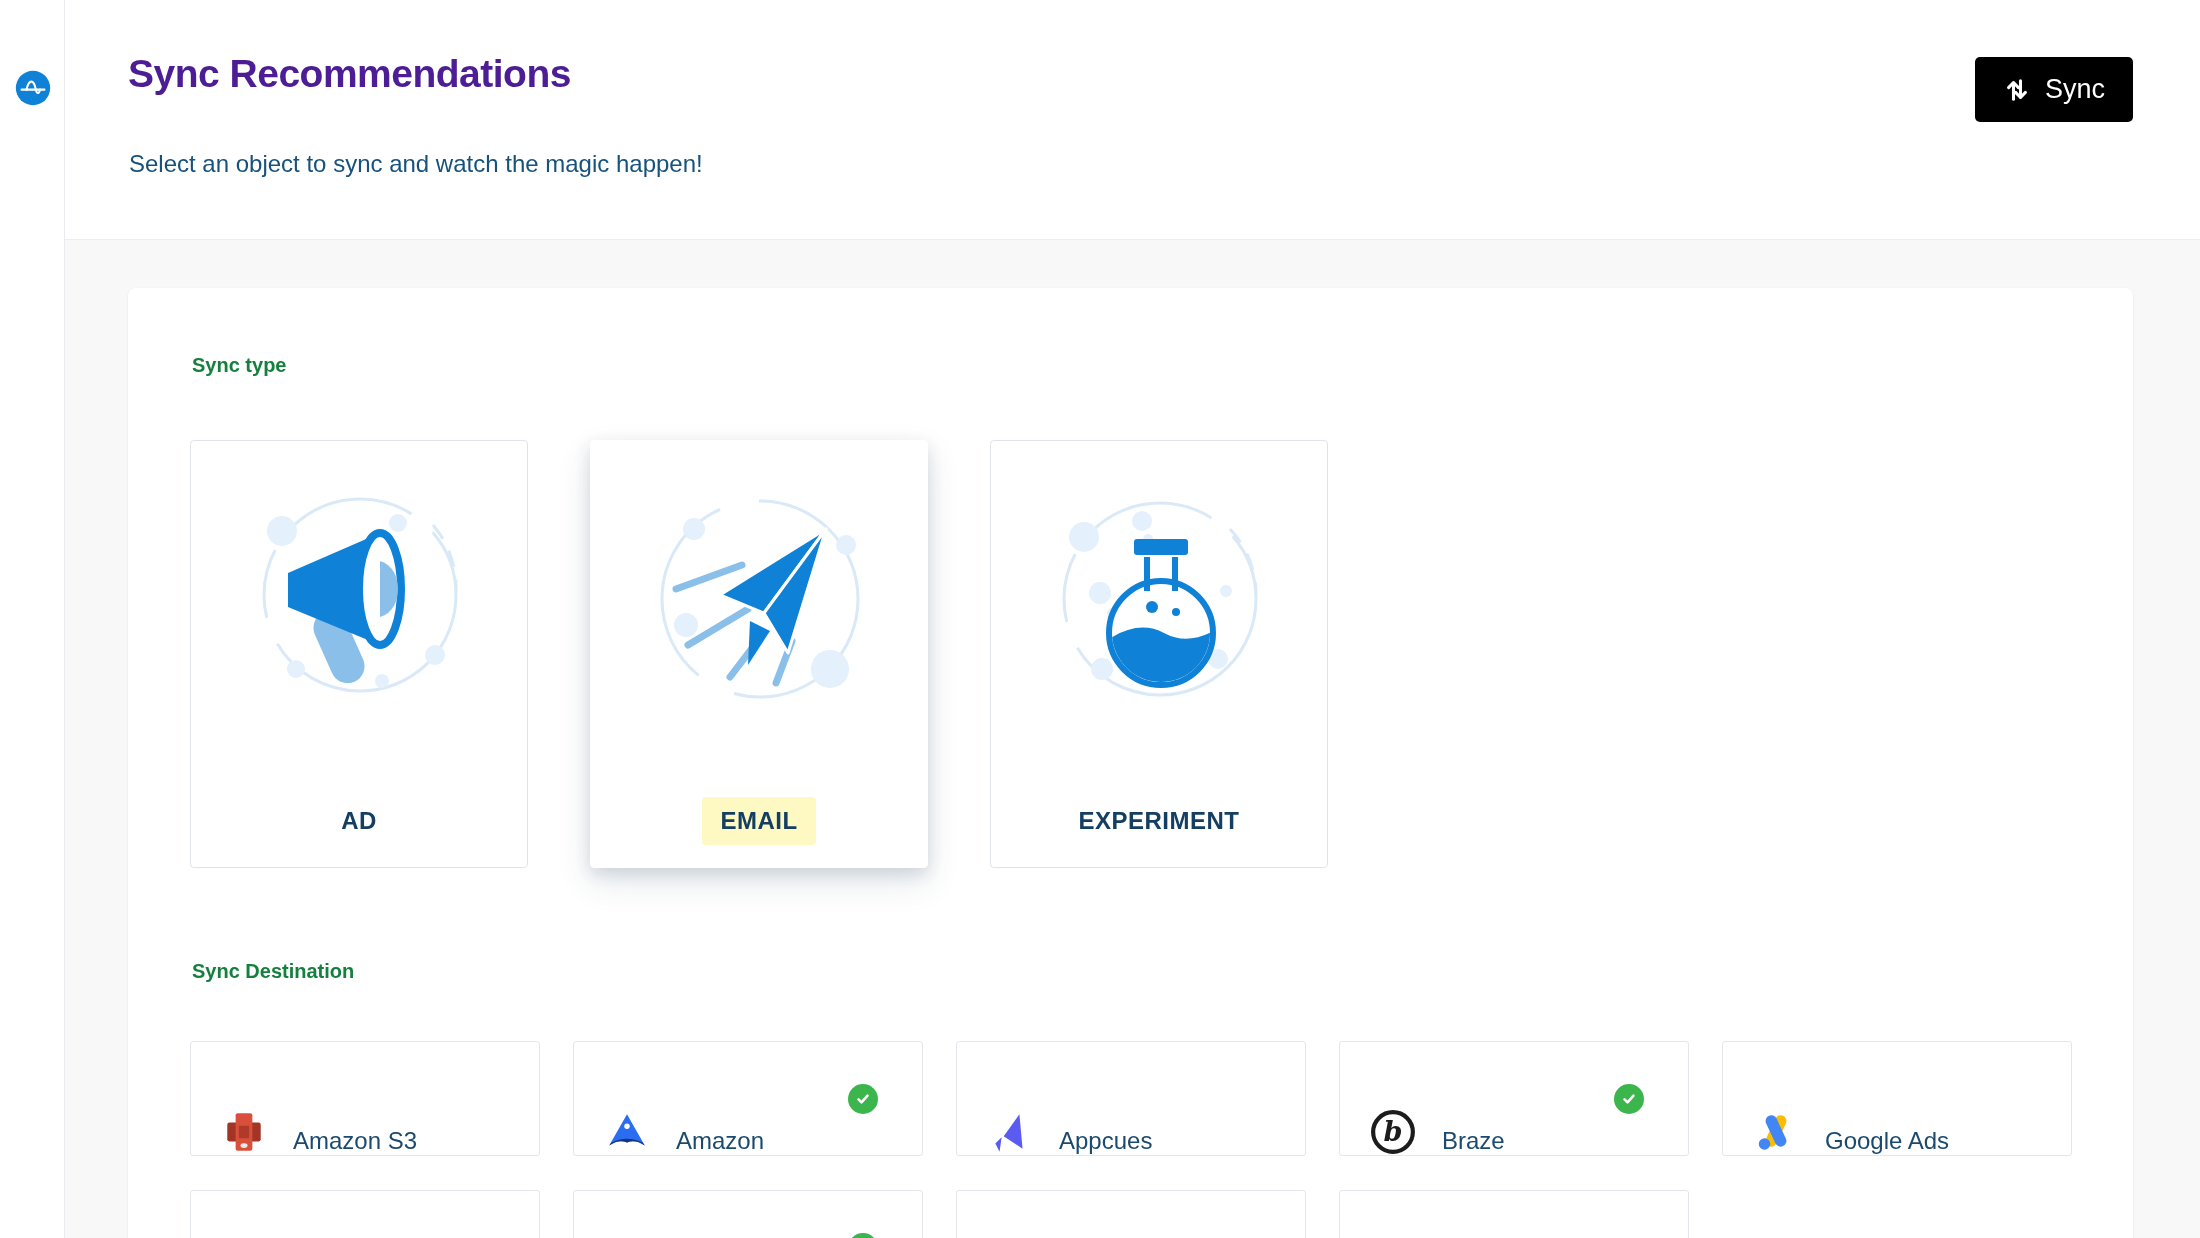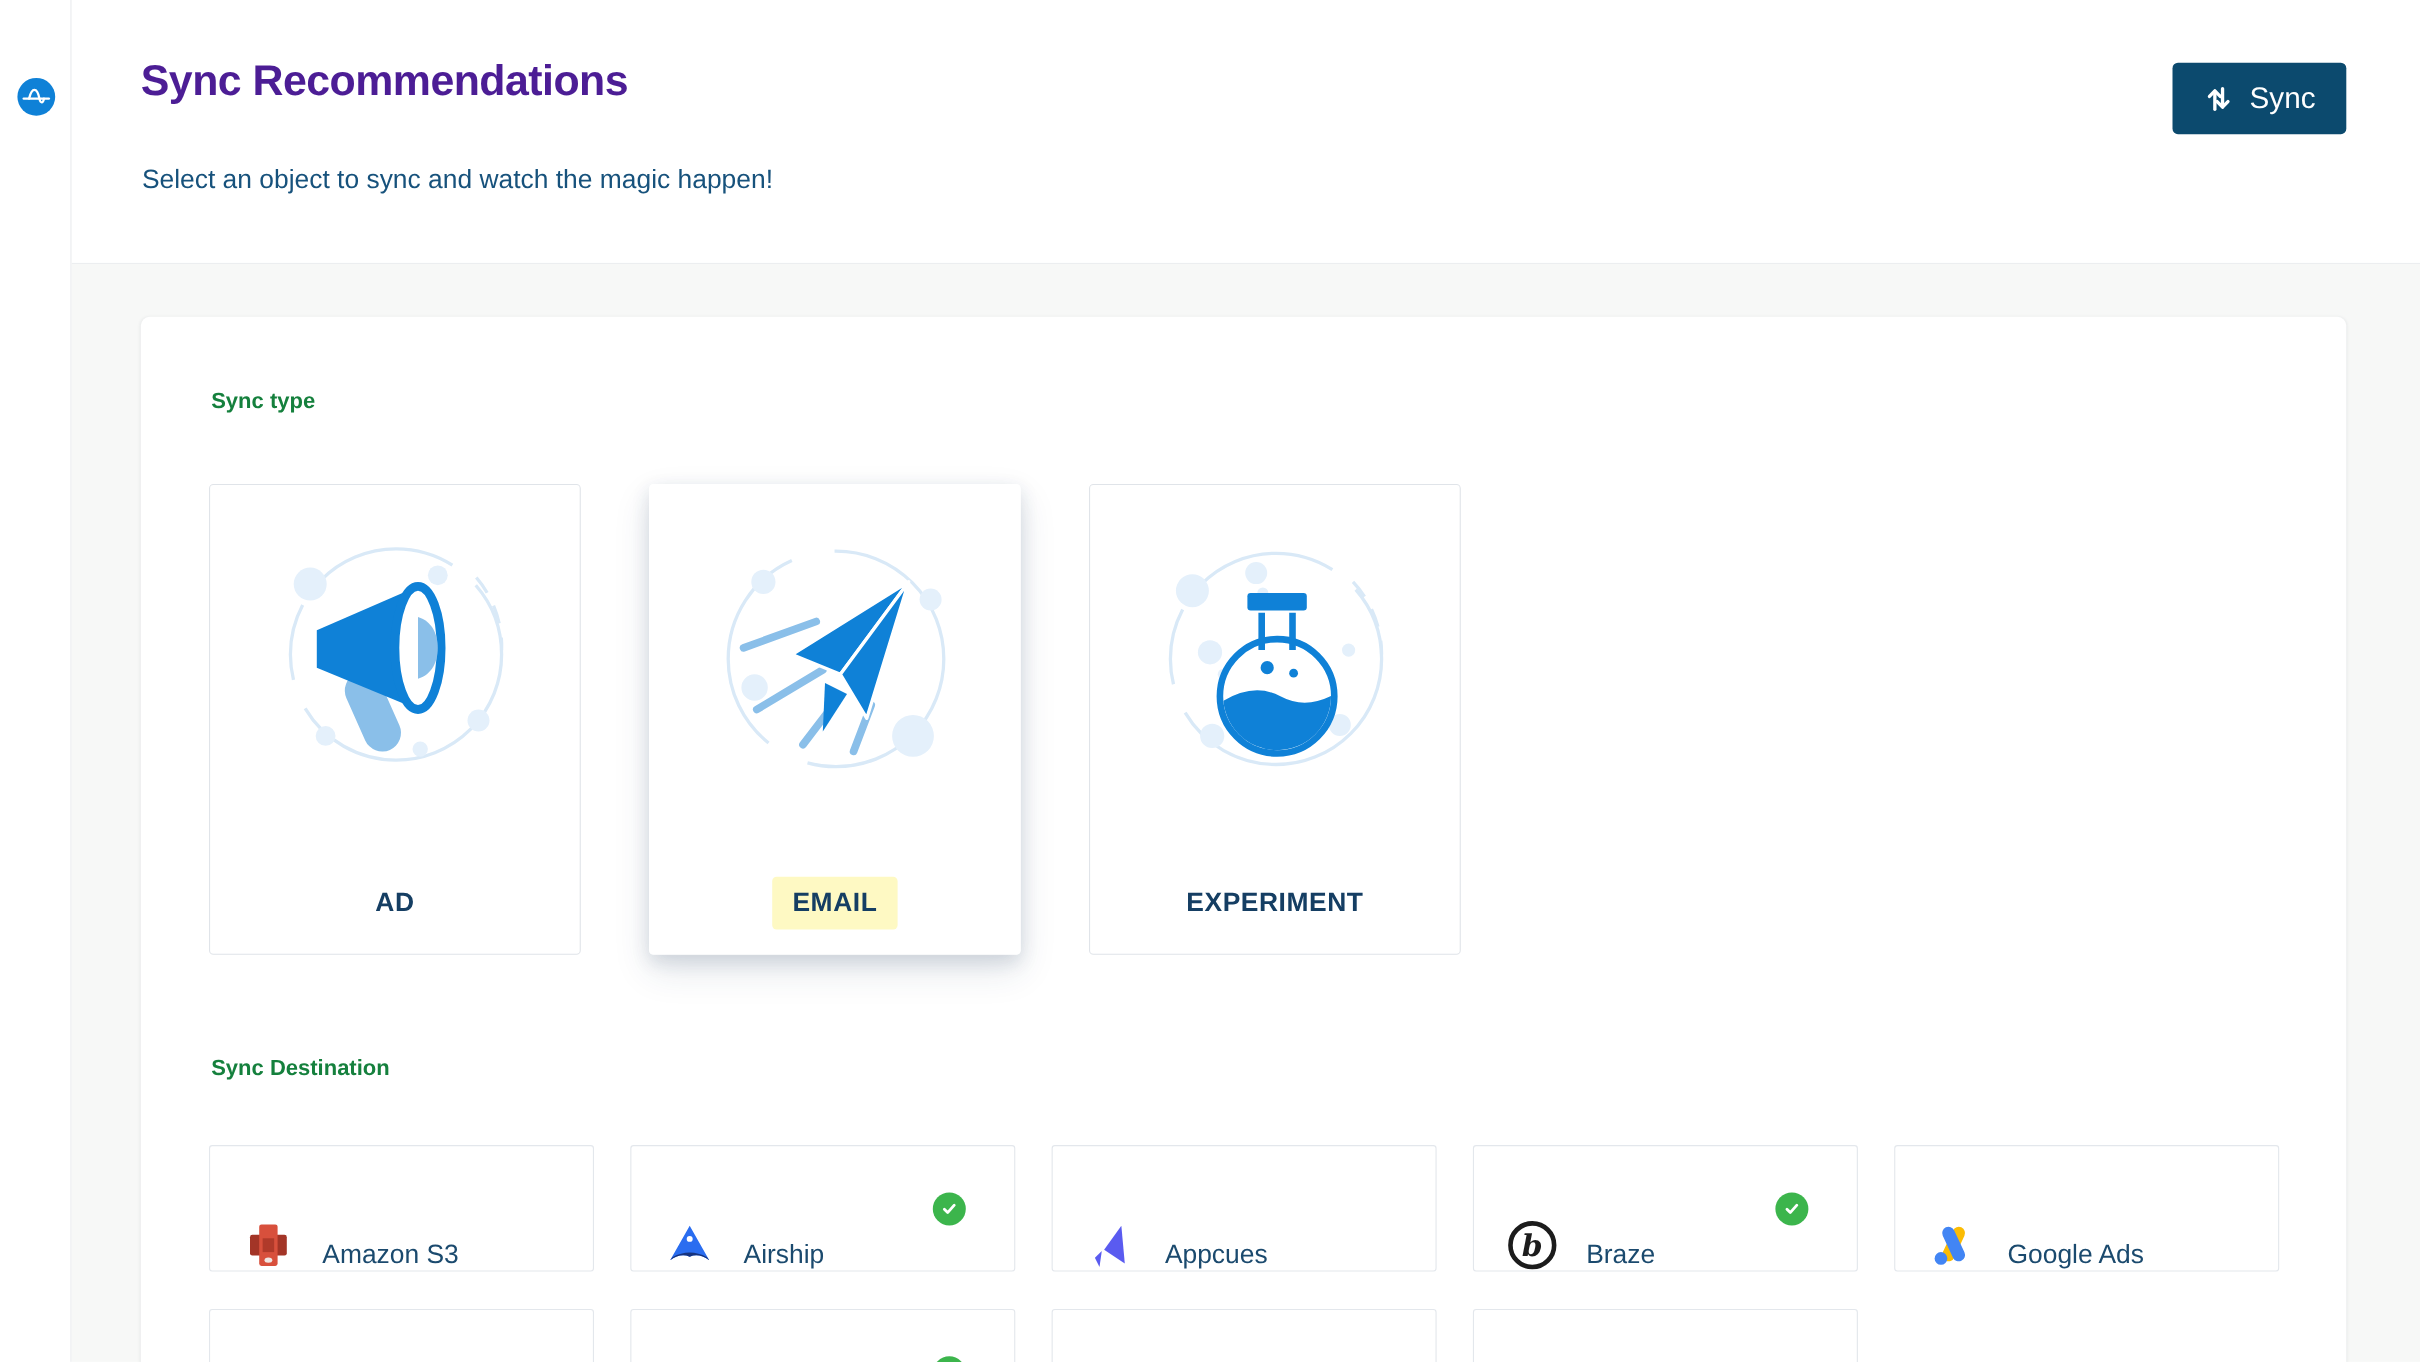--- a/index.html
+++ b/index.html
@@ -11,21 +11,21 @@
           background:#fff; border-right:1px solid #e9ebee; z-index:5; }
   .rail-logo { position:absolute; left:15px; top:70px; width:36px; height:36px; }
 
   
   .header { position:absolute; left:65px; top:0; width:2135px; height:240px;
             background:#fff; border-bottom:1px solid #eceef0; z-index:4; }
   .page-title { position:absolute; left:63px; top:52px; font-size:39px; font-weight:bold;
                 color:#4c1d95; letter-spacing:-0.5px; }
   .page-subtitle { position:absolute; left:64px; top:150px; font-size:24px; color:#17527c; }
   .sync-btn { position:absolute; right:67px; top:57px; height:65px; padding:0 28px;
-              background:#0c4a6e; border:none; border-radius:5px; color:#fff;
+              background:#000000; border:none; border-radius:5px; color:#fff;
               font-size:27px; font-family:"Liberation Sans", sans-serif;
               display:flex; align-items:center; gap:14px; cursor:pointer; }
 
   
   .content { position:absolute; left:65px; top:240px; width:2135px; height:998px;
              background:#f7f8f7; }
   .panel { position:absolute; left:63px; top:48px; width:2005px; height:1150px;
            background:#fff; border-radius:8px; box-shadow:0 1px 3px rgba(20,40,70,0.08); }
 
   .section-heading { position:absolute; left:64px; font-size:20px; font-weight:bold; color:#15803d; }
@@ -181,21 +181,21 @@
         <span class="dest-name">Amazon S3</span>
 
       </div>
 
       <div class="dest-tile">
         <svg class="dest-logo" viewBox="0 0 44 44">
           <path d="M22 5 L39 35 Q30 28.5 22 32 Q14 28.5 5 35 Z" fill="#2a6df0"></path>
           <path d="M7 32.4 Q22 24.5 37 32.4 L39 35 Q30 28.5 22 32 Q14 28.5 5 35 Z" fill="#16337e"></path>
           <circle cx="22" cy="16.5" r="2.6" fill="#fff"></circle>
         </svg>
-        <span class="dest-name">Airship</span>
+        <span class="dest-name">Amazon</span>
         <span class="badge">
           <svg width="18" height="18" viewBox="0 0 24 24">
               <path d="M6 12.5 L10 16.5 L18 7.5" stroke="#fff" stroke-width="3.4" fill="none" stroke-linecap="round" stroke-linejoin="round"></path>
             </svg>
         </span>
       </div>
 
       <div class="dest-tile">
         <svg class="dest-logo" viewBox="0 0 44 44">
           <path d="M31 5 L34 38 L16 26 Z" fill="#5a5bf0"></path>

